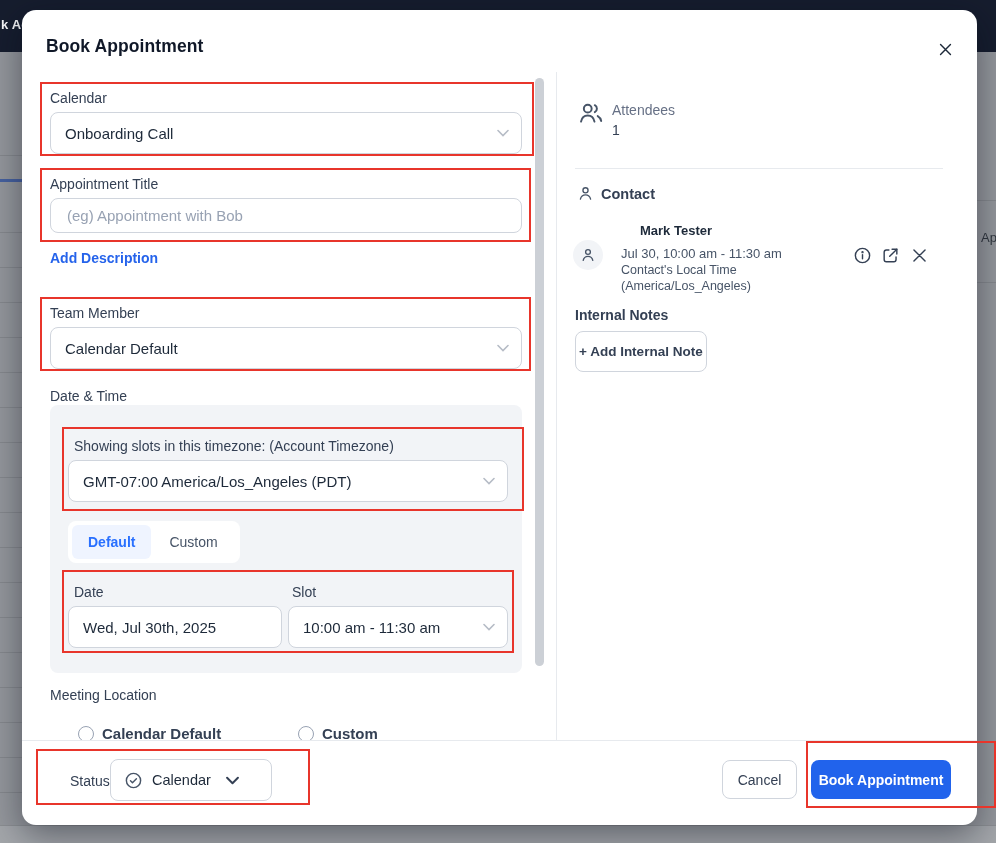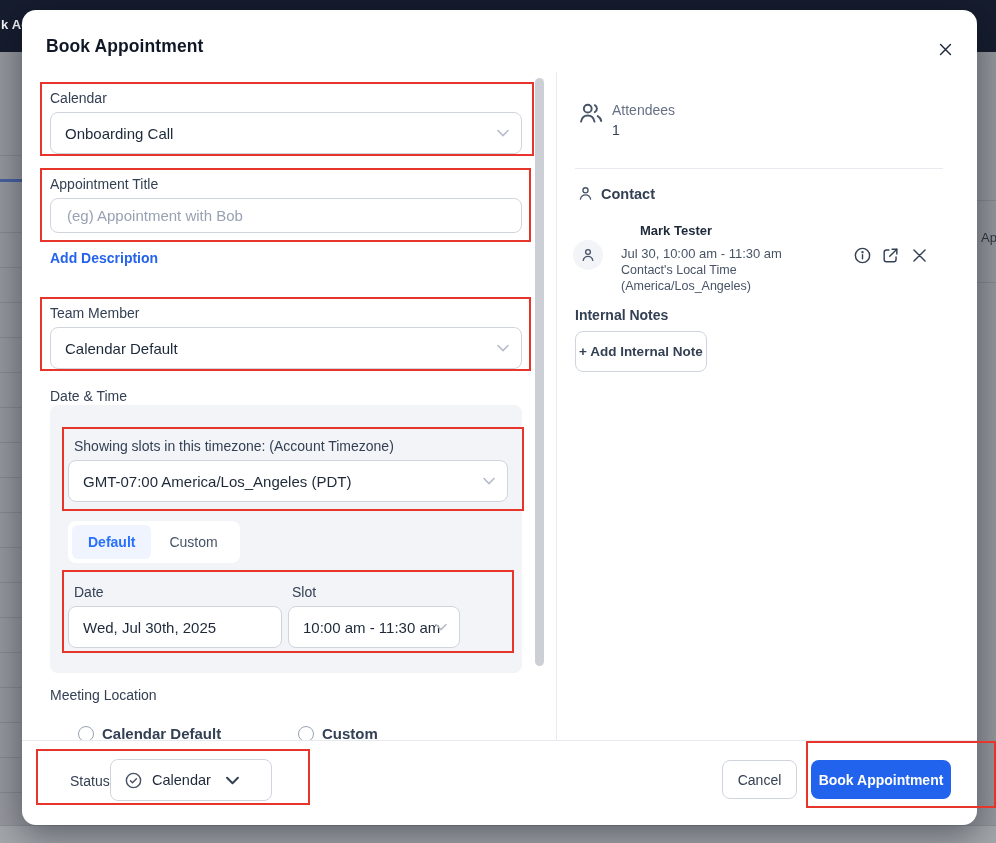--- a/index.html
+++ b/index.html
@@ -175,21 +175,21 @@
   <div class="tabs-wrap">
     <div class="tab active">Default</div>
     <div class="tab inactive">Custom</div>
   </div>
 
   <div class="lbl-abs field-label" style="left:52px; top:574px;">Date</div>
   <div class="lbl-abs field-label" style="left:270px; top:574px;">Slot</div>
   <div class="text-input" style="left:46px; top:596px; width:214px;">
     <span>Wed, Jul 30th, 2025</span>
   </div>
-  <div class="select-box" style="left:266px; top:596px; width:172px;">
+  <div class="select-box" style="left:266px; top:596px; width:220px;">
     <span>10:00 am - 11:30 am</span>
     <svg class="chev" viewBox="0 0 12 8">
         <path d="M1 1.5l5 5 5-5" stroke="#b6bcc6" stroke-width="1.6" fill="none" stroke-linecap="round"></path>
       </svg>
   </div>
 
   <div class="lbl-abs field-label" style="left:28px; top:677px;">Meeting Location</div>
   <div class="cutoff-row">
     <div class="radio-opt" style="left:28px;">
       <span class="radio-dot"></span>

